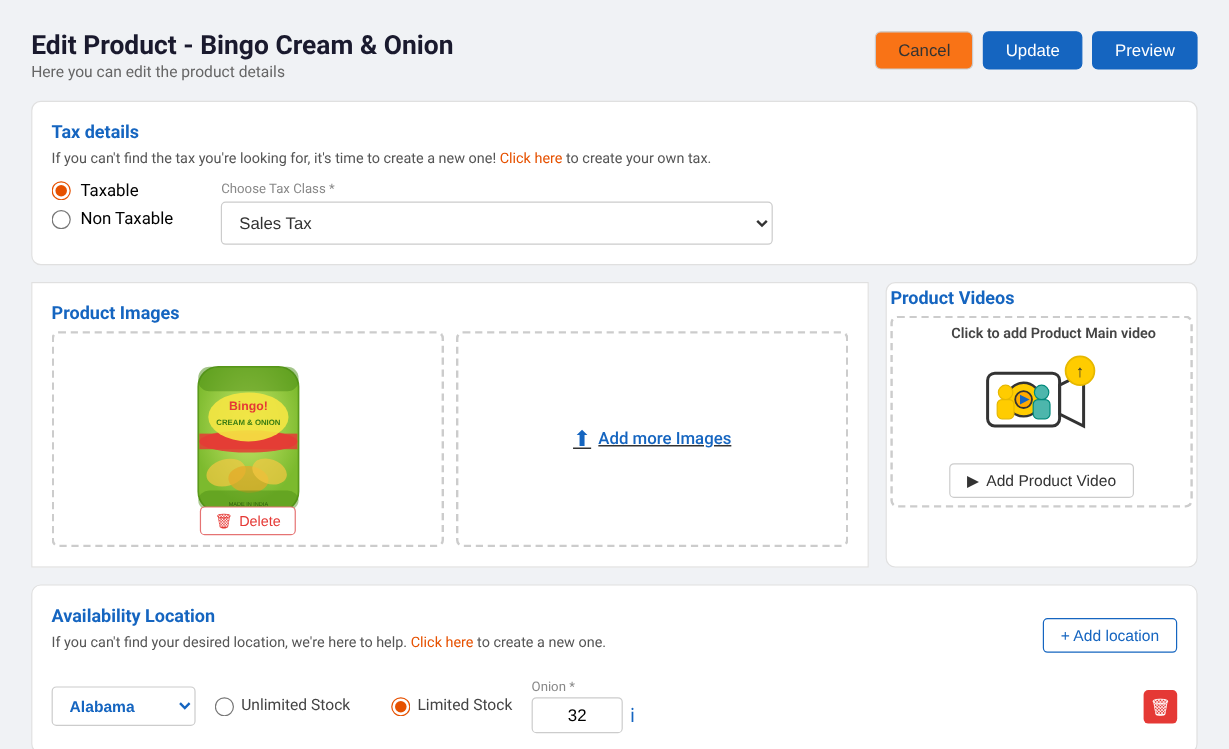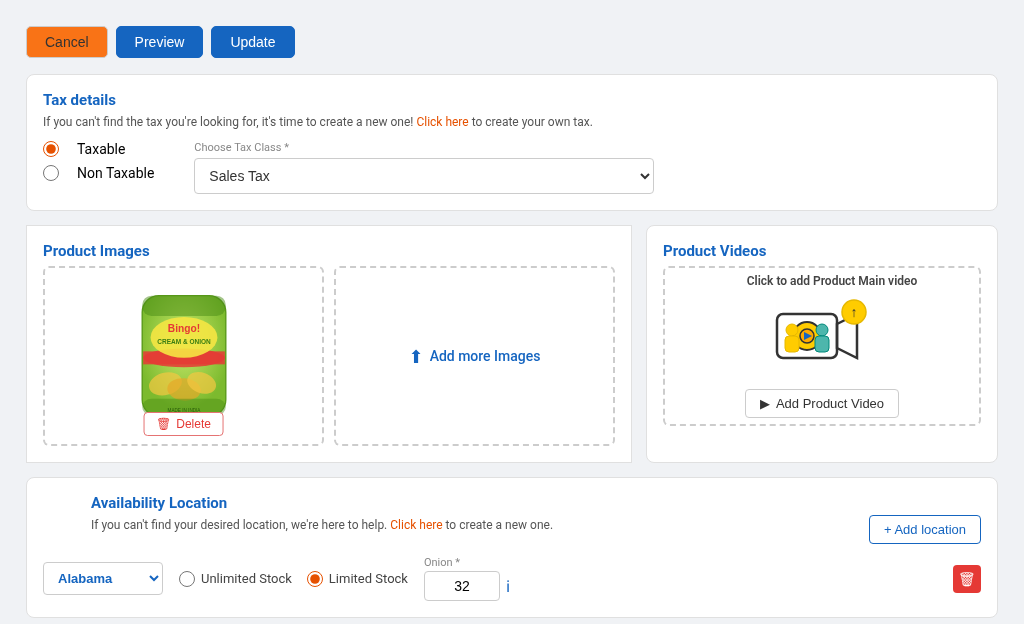--- a/index.html
+++ b/index.html
@@ -89,21 +89,21 @@
       text-decoration: none;
     }
     .radio-group {
       display: flex;
       flex-direction: column;
       gap: 8px;
     }
     .radio-row {
       display: flex;
       align-items: center;
-      gap: 18px;
+      gap: 8px;
       font-size: 14px;
     }
     .radio-input {
       width: 16px;
       height: 16px;
       accent-color: #e65100;
       cursor: pointer;
     }
     .tax-row {
       display: flex;
@@ -136,41 +136,42 @@
       margin-bottom: 14px;
     }
     .product-images-card {
       flex: 1;
       background: #fff;
       border-radius: 0;
       padding: 16px;
       border: 1px solid #e0e0e0;
     }
     .product-videos-card {
-      width: 352px;
+      width: 260px;
       background: #fff;
       border-radius: 8px;
-      padding: 16px;
+      padding: 3px;
       border: 1px solid #e0e0e0;
     }
     .images-grid {
       display: flex;
       gap: 10px;
     }
     .image-slot {
       flex: 1;
       border: 2px dashed #ccc;
       border-radius: 6px;
       min-height: 180px;
       display: flex;
       flex-direction: column;
       align-items: center;
       justify-content: center;
       position: relative;
       padding: 10px;
+      text-decoration: underline;
     }
     .delete-btn {
       position: absolute;
       bottom: 8px;
       left: 50%;
       transform: translateX(-50%);
       background: #fff;
       border: 1px solid #e57373;
       color: #e53935;
       border-radius: 4px;
@@ -221,23 +222,22 @@
     }
     .availability-card {
       background: #fff;
       border-radius: 8px;
       padding: 16px;
       border: 1px solid #e0e0e0;
     }
     .avail-header {
       display: flex;
       justify-content: space-between;
-      align-items: flex-end;
+      align-items: center;
       margin-bottom: 4px;
-      margin-left: 48px;
     }
     .add-location-btn {
       background: #fff;
       border: 1px solid #1565c0;
       color: #1565c0;
       border-radius: 4px;
       padding: 6px 14px;
       font-size: 13px;
       cursor: pointer;
     }
@@ -254,21 +254,21 @@
       font-size: 13px;
       font-weight: 600;
       color: #1565c0;
       min-width: 120px;
       cursor: pointer;
       background: #fff;
     }
     .stock-radio-group {
       display: flex;
       align-items: flex-end;
-      gap: 15px;
+      gap: 34px;
     }
     .stock-radio-label {
       display: flex;
       align-items: center;
       gap: 6px;
       font-size: 13px;
       color: #444;
       cursor: pointer;
     }
     .stock-input-group {
@@ -316,24 +316,28 @@
       width: 110px;
       height: 130px;
     }
   </style>
 </head>
 <body>
 
 <div class="app-container">
 
   <div class="header">
+    <div>
+      <div class="header-title">Edit Product - Bingo Cream &amp; Onion</div>
+      <div class="header-subtitle">Here you can edit the product details</div>
+    </div>
     <div class="header-buttons">
       <button class="btn btn-cancel">Cancel</button>
+      <button class="btn btn-update">Update</button>
       <button class="btn btn-preview">Preview</button>
-      <button class="btn btn-update">Update</button>
     </div>
   </div>
 
   <div class="card">
     <div class="card-title">Tax details</div>
     <div class="card-subtitle">
       <span>If you can't find the tax you're looking for, it's time to create a new one!</span>
       <a class="link-orange">Click here</a>
       <span>to create your own tax.</span>
     </div>

